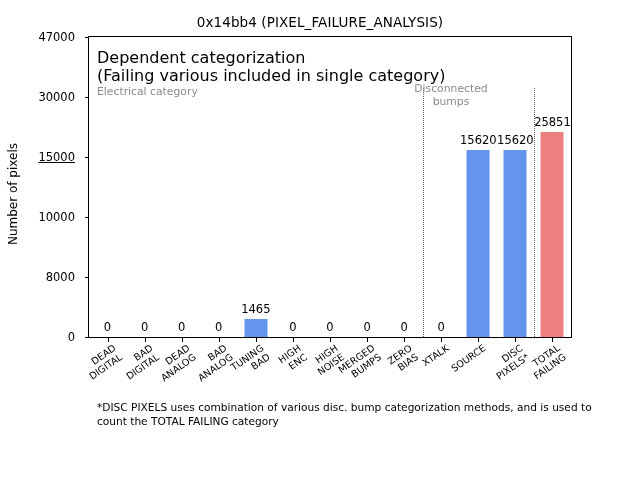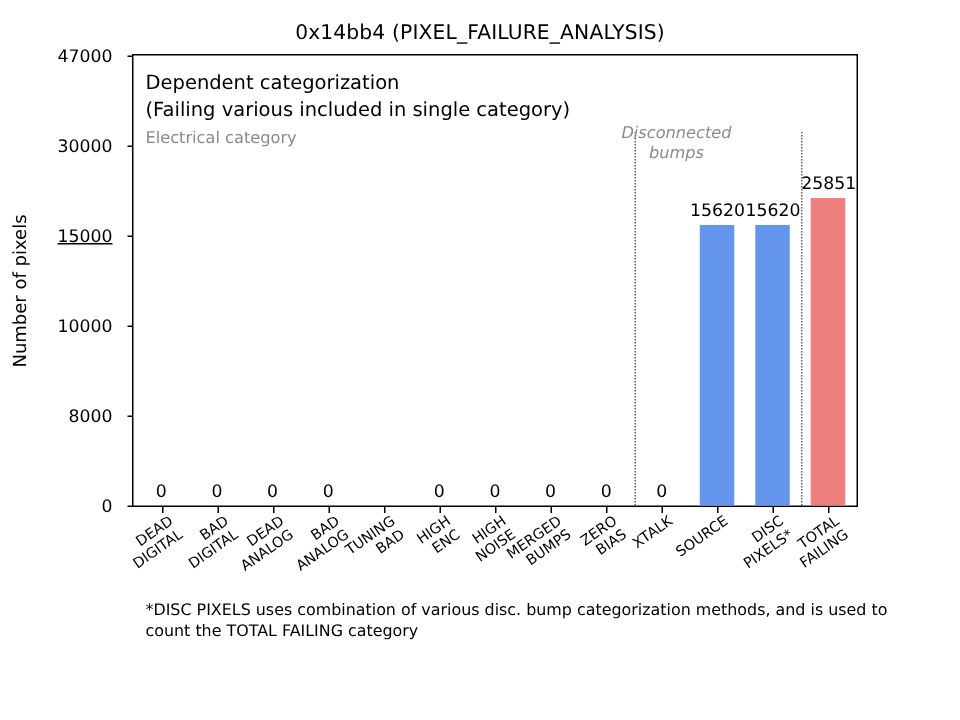--- a/index.html
+++ b/index.html
@@ -112,36 +112,35 @@
   
   .divider {
     position: absolute;
     width: 0;
     border-left: 1.4px dotted #5f5f5f;
   }
 
   
   .annot {
     position: absolute;
-    font-size: 13px;
+    font-size: 16px;
     white-space: nowrap;
   }
   #annot-dep1 { left: 97px; top: 48px; color: #000; }
   #annot-dep2 { left: 97px; top: 66px; color: #000; }
   #annot-electrical { left: 97px; top: 85px; color: #8a8a8a; font-size: 10.8px; }
   #annot-disc {
     left: 396px;
     top: 82px;
     width: 110px;
     text-align: center;
     color: #8a8a8a;
     font-size: 10.8px;
     line-height: 13px;
     white-space: normal;
-    font-style: italic;
   }
 
   
   #x-ticks-marks {
     position: absolute;
     left: 89px;
     top: 338px;
     width: 482px;
     height: 5px;
   }
@@ -213,20 +212,24 @@
       <div class="bar-value" style="bottom: 3px;">0</div>
     </div>
     <div class="bar-slot" style="left: 37.0769px; width: 37.0769px;">
       <div class="bar-value" style="bottom: 3px;">0</div>
     </div>
     <div class="bar-slot" style="left: 74.1538px; width: 37.0769px;">
       <div class="bar-value" style="bottom: 3px;">0</div>
     </div>
     <div class="bar-slot" style="left: 111.231px; width: 37.0769px;">
       <div class="bar-value" style="bottom: 3px;">0</div>
+    </div>
+    <div class="bar-slot" style="left: 148.308px; width: 37.0769px;">
+      <div class="bar-rect" style="height: 17.58px; background: rgb(100, 149, 237);"></div>
+      <div class="bar-value" style="bottom: 20.58px;">1465</div>
     </div>
     <div class="bar-slot" style="left: 185.385px; width: 37.0769px;">
       <div class="bar-value" style="bottom: 3px;">0</div>
     </div>
     <div class="bar-slot" style="left: 222.462px; width: 37.0769px;">
       <div class="bar-value" style="bottom: 3px;">0</div>
     </div>
     <div class="bar-slot" style="left: 259.538px; width: 37.0769px;">
       <div class="bar-value" style="bottom: 3px;">0</div>
     </div>

